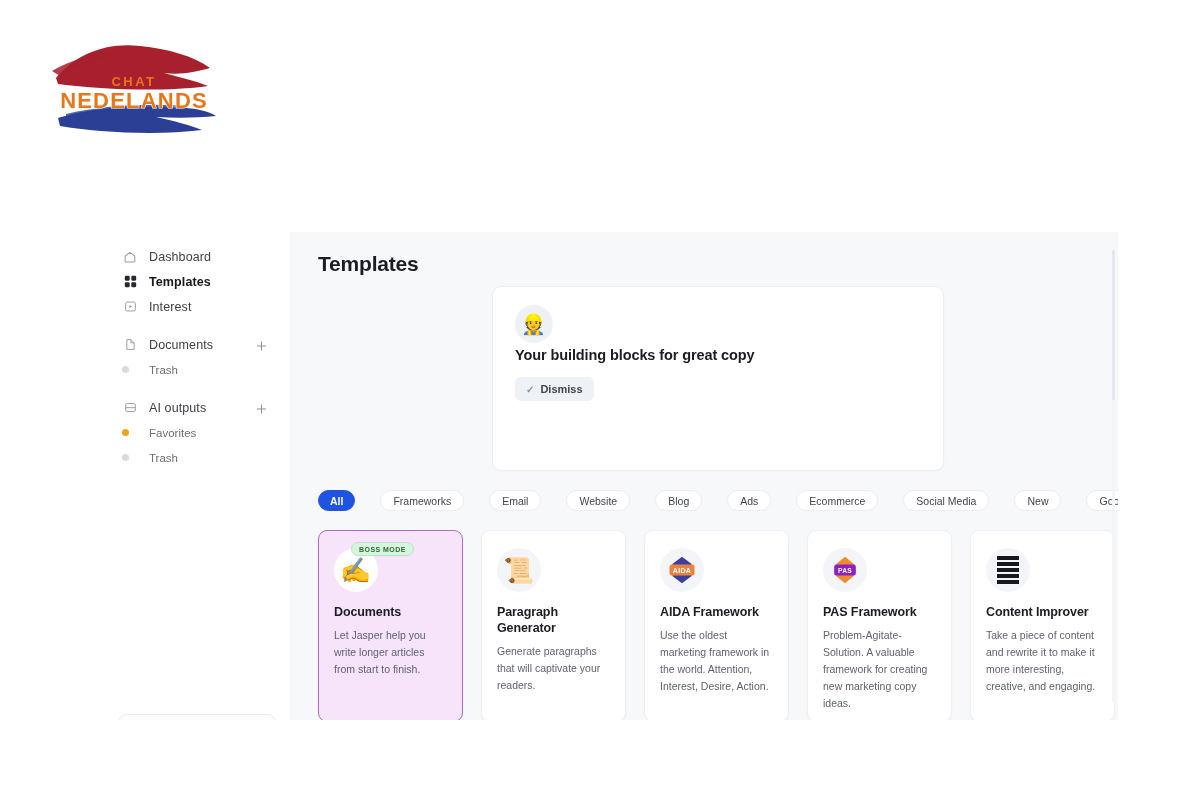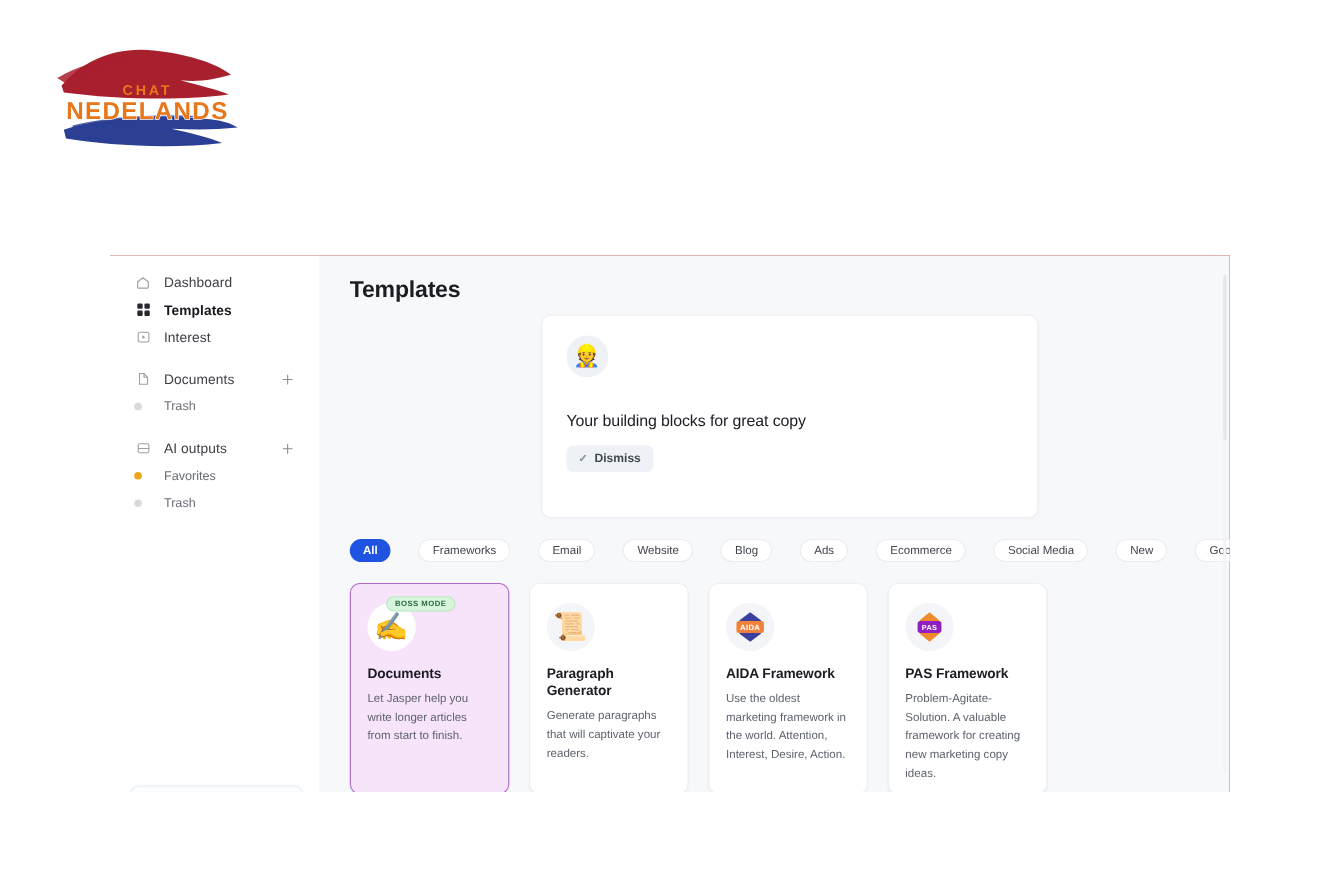--- a/index.html
+++ b/index.html
@@ -9,21 +9,21 @@
     font-family: "Liberation Sans", sans-serif;
     overflow: hidden;
   }
   #stage { position: relative; width: 1200px; height: 676px; background:#fff; }
 
   
   .logo-wrap { position:absolute; left:44px; top:26px; width:180px; height:120px; }
   .logo-svg { display:block; width:180px; height:120px; }
 
   
-  .app { position:absolute; left:100px; top:232px; width:1018px; height:488px; background:#b91c1c; overflow:hidden; }
+  .app { position:absolute; left:100px; top:232px; width:1018px; height:488px; background:#eab308; overflow:hidden; }
 
   
   .sidebar { position:absolute; left:0; top:0; width:190px; height:488px; background:#ffffff; padding-top:12px; }
   .nav-item { display:flex; align-items:center; height:25px; padding:0 16px 0 22px; position:relative; }
   .nav-item .ico { width:16px; height:16px; margin-right:11px; display:flex; align-items:center; justify-content:center; flex:0 0 16px; }
   .nav-item .label { font-size:12.5px; color:#3d3f45; letter-spacing:.1px; white-space:nowrap; }
   .nav-item.active .label { font-weight:bold; color:#16181d; }
   .nav-item .plus { position:absolute; right:22px; top:50%; transform:translateY(-50%); width:13px; height:13px; }
   .nav-sub { display:flex; align-items:center; height:25px; padding-left:22px; }
   .nav-sub .dot { width:7px; height:7px; border-radius:50%; margin-right:20px; flex:0 0 7px; }
@@ -35,21 +35,21 @@
 
   
   .main { position:absolute; left:190px; top:0; width:828px; height:488px; background:#f7f8fa; overflow:hidden; }
   .page-title { position:absolute; left:28px; top:20px; font-size:21px; font-weight:bold; color:#1b1d23; letter-spacing:-.2px; }
 
   .banner { position:absolute; left:202px; top:54px; width:452px; height:185px;
             background:#fff; border:1px solid #eceef2; border-radius:9px; padding:18px 22px 0 22px;
             box-shadow:0 1px 2px rgba(30,50,90,.03); }
   .banner-emoji { width:38px; height:38px; border-radius:50%; background:#eef1f6; display:flex;
                   align-items:center; justify-content:center; font-size:20px; line-height:1; }
-  .banner-title { margin-top:32px; font-size:14.5px; font-weight:normal; color:#1b1d23; letter-spacing:-.1px; }
+  .banner-title { margin-top:4px; font-size:14.5px; font-weight:bold; color:#1b1d23; letter-spacing:-.1px; }
   .banner-body { margin-top:9px; font-size:11.3px; line-height:1.62; color:#5e636e; max-width:425px; }
   .dismiss { margin-top:14px; display:inline-flex; align-items:center; gap:6px; height:24px;
              padding:0 11px; background:#eef1f6; border:none; border-radius:6px;
              font-size:11px; font-weight:bold; color:#41454e; font-family:inherit; cursor:pointer; }
   .dismiss .chk { color:#8a8f99; font-size:10px; }
 
   .chips { position:absolute; left:28px; top:258px; display:flex; gap:25px; align-items:center; }
   .chip { height:21px; padding:0 12px; border-radius:11px; background:#fff; border:1px solid #eaecf1;
           font-size:10.5px; color:#41454e; display:flex; align-items:center; white-space:nowrap; cursor:pointer; }
   .chip.active { background:#1f54e3; border-color:#1f54e3; color:#fff; font-weight:bold; padding:0 11px; }
@@ -239,20 +239,33 @@
               <path d="M20 2 L31 11 L20 20 L9 11 Z" fill="#f08a2e"></path>
               <path d="M20 16 L31 25 L20 34 L9 25 Z" fill="#f08a2e"></path>
               <rect x="7" y="11.5" width="26" height="13" rx="3" fill="#8e1fc4"></rect>
               <text x="20" y="21" text-anchor="middle" font-family="Liberation Sans, sans-serif" font-size="8" font-weight="bold" fill="#ffffff" letter-spacing=".4">PAS</text>
             </svg>
           </div>
           <div class="card-title">PAS Framework</div>
           <div class="card-desc">Problem-Agitate-Solution. A valuable framework for creating new marketing copy ideas.</div>
         </div>
 
+        <div class="card">
+          <div class="card-icon">
+            <svg width="26" height="30" viewBox="0 0 26 30">
+              <rect x="2" y="1" width="22" height="4" fill="#16181d"></rect>
+              <rect x="2" y="7" width="22" height="4" fill="#16181d"></rect>
+              <rect x="2" y="13" width="22" height="4" fill="#16181d"></rect>
+              <rect x="2" y="19" width="22" height="4" fill="#16181d"></rect>
+              <rect x="2" y="25" width="22" height="4" fill="#16181d"></rect>
+            </svg>
+          </div>
+          <div class="card-title">Content Improver</div>
+          <div class="card-desc">Take a piece of content and rewrite it to make it more interesting, creative, and engaging.</div>
+        </div>
 
       </div>
 
       <div class="scroll-track"></div>
       <div class="scroll-thumb"></div>
     </main>
   </div>
 </div>
 
 </body></html>

